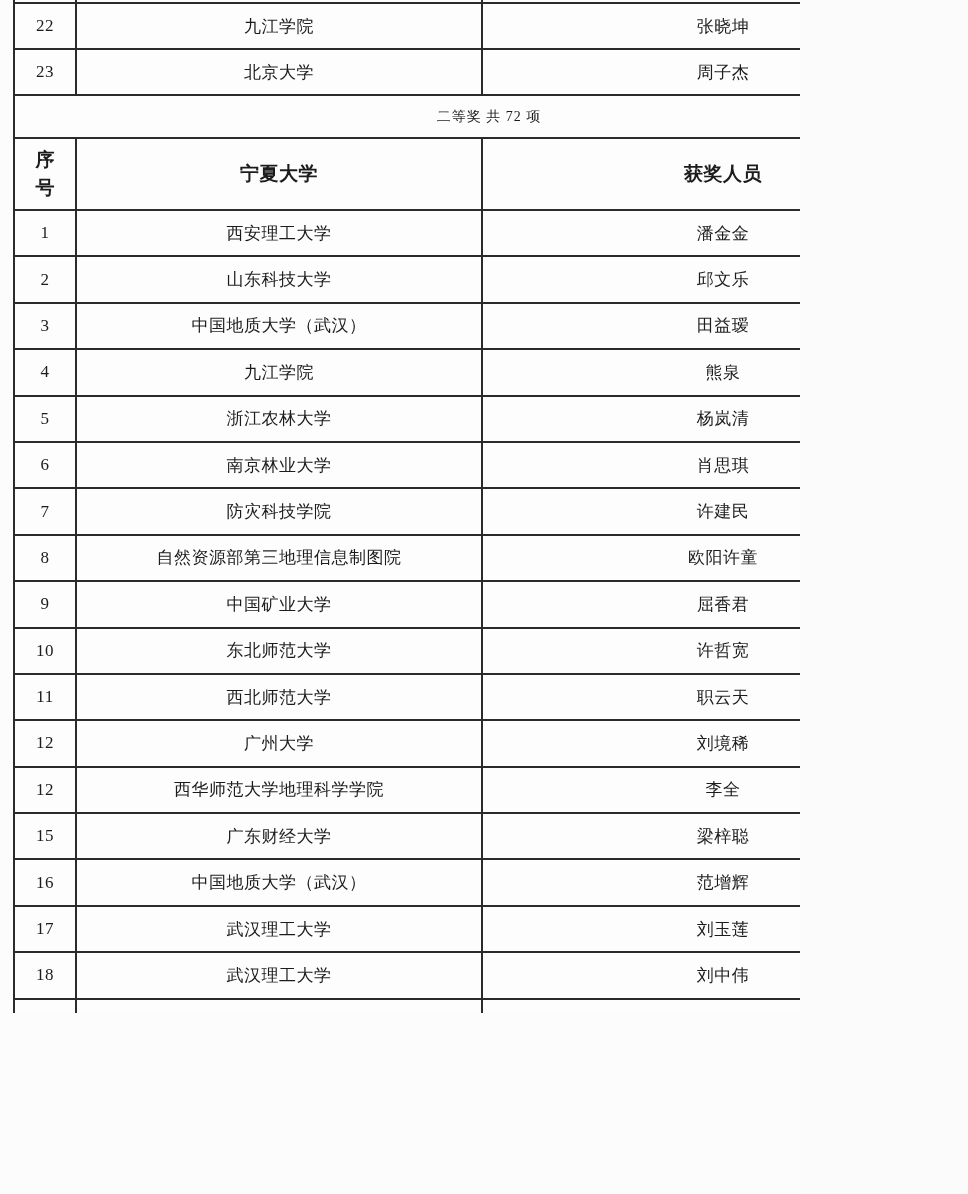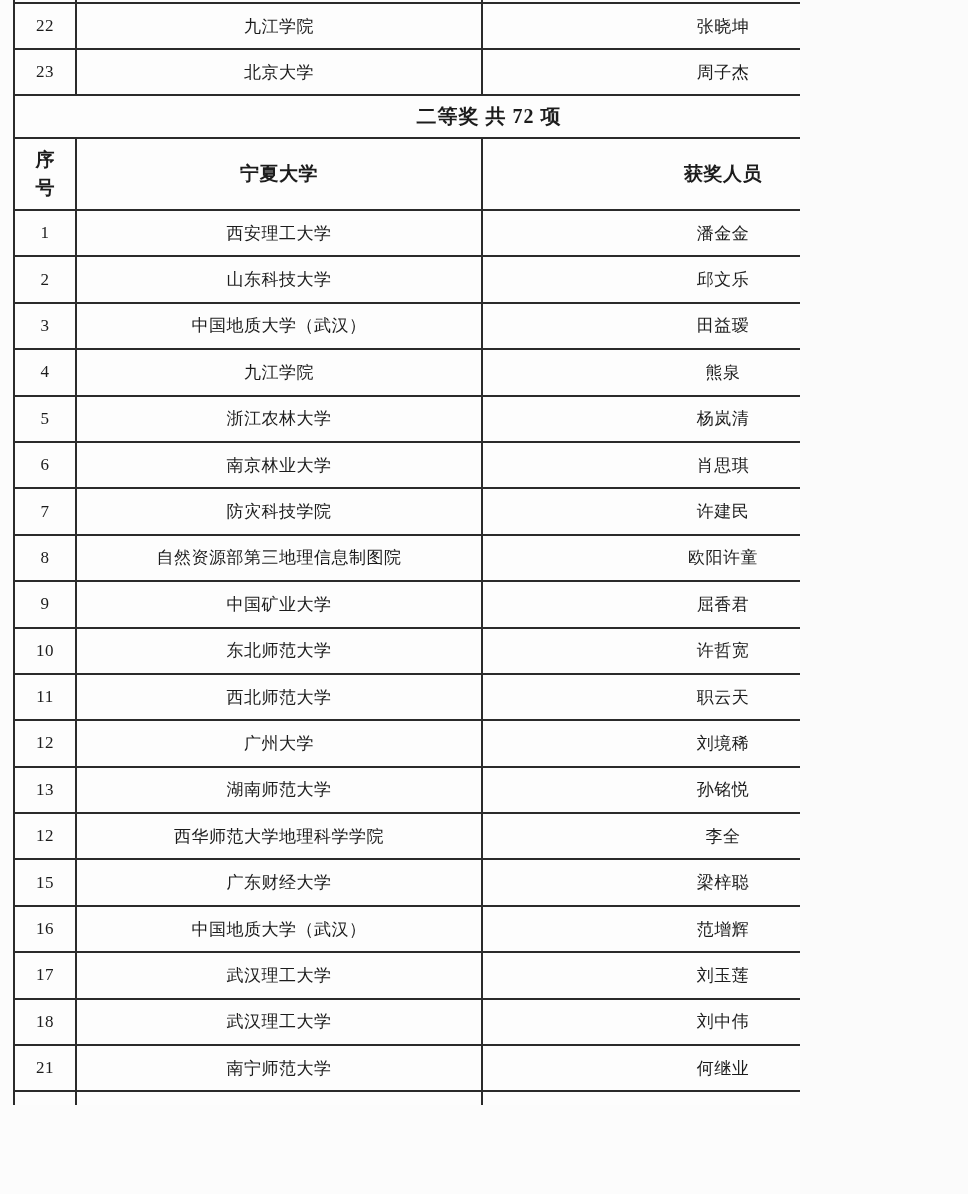--- a/index.html
+++ b/index.html
@@ -52,22 +52,22 @@
     border-bottom: none;
   }
   tr.prev-row td, tr.data-row td {
     height: 44px;
   }
   tr.data-row td {
     height: 44.4px;
   }
   tr.section-row td {
     height: 41px;
-    font-weight: bold;
-    font-size: 20px;
+    font-weight: normal;
+    font-size: 14px;
     letter-spacing: 1px;
   }
   tr.header-row td {
     height: 70px;
     font-weight: bold;
     font-size: 19px;
   }
   .seq-header-label {
     display: inline-block;
     width: 1.12em;
@@ -172,25 +172,20 @@
         <td class="seq-num">11</td>
         <td>西北师范大学</td>
         <td>职云天</td>
       </tr>
       <tr class="data-row">
         <td class="seq-num">12</td>
         <td>广州大学</td>
         <td>刘境稀</td>
       </tr>
       <tr class="data-row">
-        <td class="seq-num">13</td>
-        <td>湖南师范大学</td>
-        <td>孙铭悦</td>
-      </tr>
-      <tr class="data-row">
         <td class="seq-num">12</td>
         <td>西华师范大学地理科学学院</td>
         <td>李全</td>
       </tr>
       <tr class="data-row">
         <td class="seq-num">15</td>
         <td>广东财经大学</td>
         <td>梁梓聪</td>
       </tr>
       <tr class="data-row">
@@ -201,25 +196,20 @@
       <tr class="data-row">
         <td class="seq-num">17</td>
         <td>武汉理工大学</td>
         <td>刘玉莲</td>
       </tr>
       <tr class="data-row">
         <td class="seq-num">18</td>
         <td>武汉理工大学</td>
         <td>刘中伟</td>
       </tr>
-      <tr class="data-row">
-        <td class="seq-num">21</td>
-        <td>南宁师范大学</td>
-        <td>何继业</td>
-      </tr>
 
       <tr class="partial-row bottom" style="height:14px">
         <td></td>
         <td></td>
         <td></td>
       </tr>
     </tbody>
   </table>
 </div>
 

